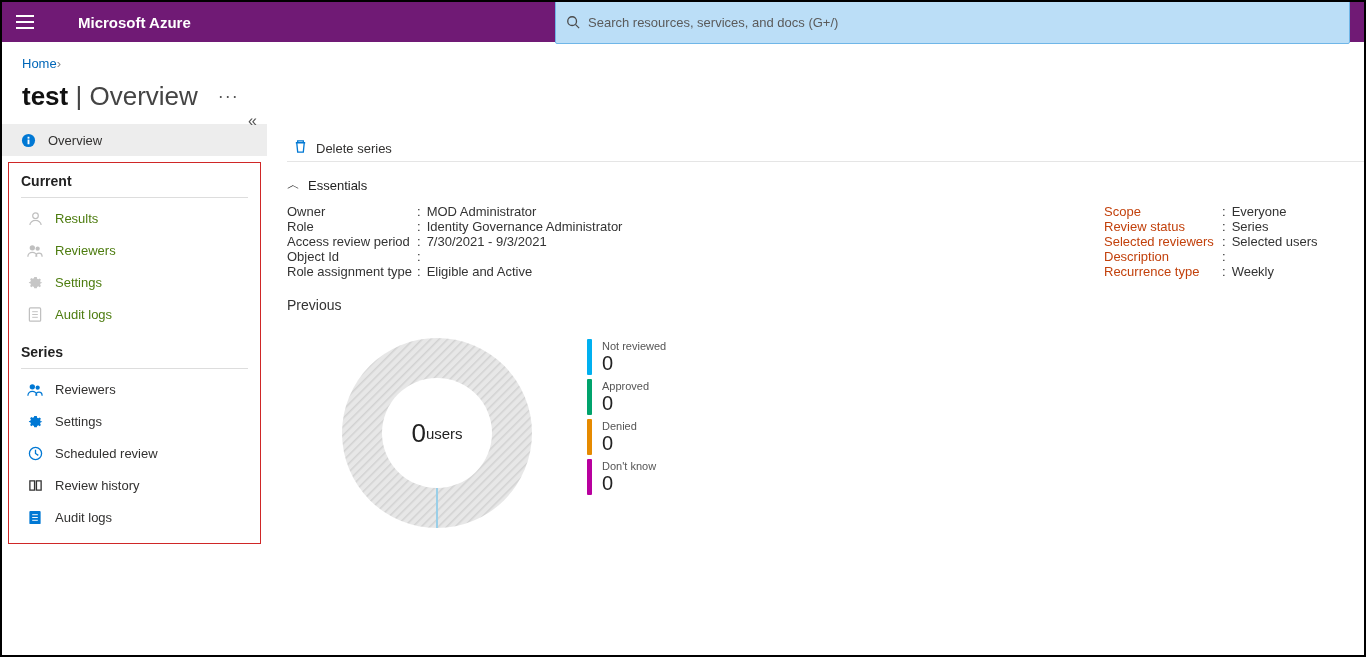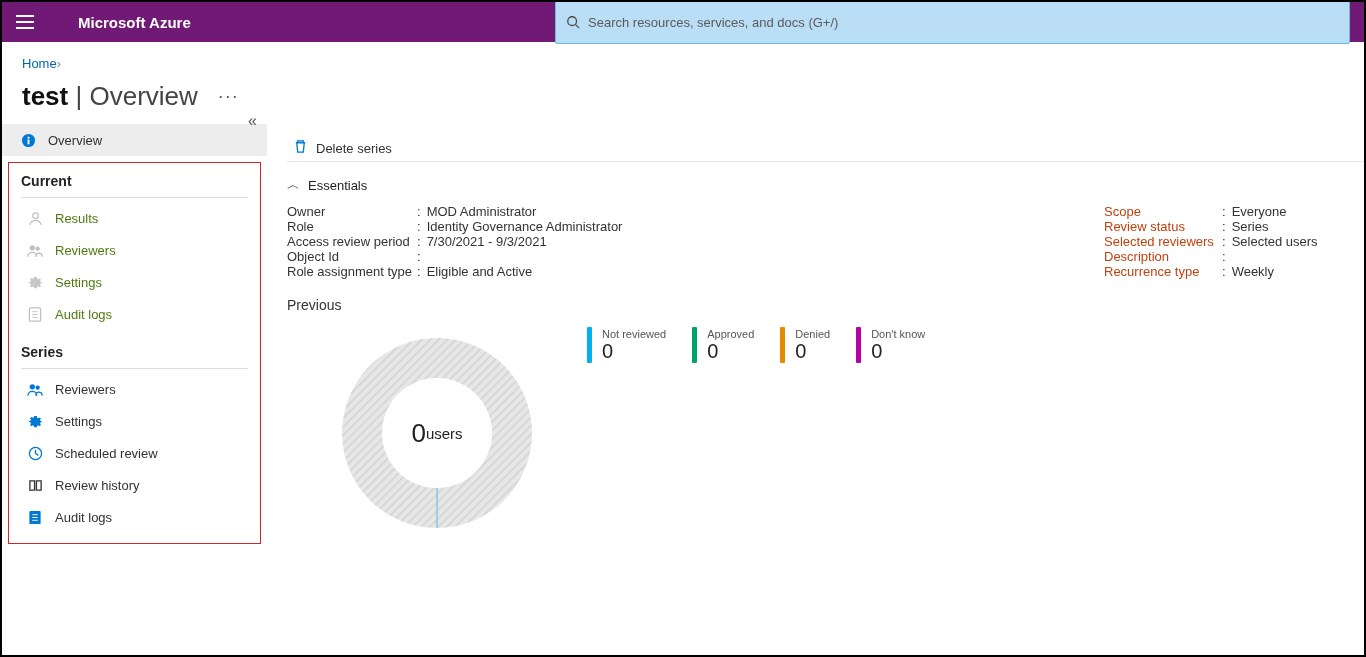--- a/index.html
+++ b/index.html
@@ -41,21 +41,21 @@
 .ess-col.right{width:260px}
 .ess-row{display:flex;font-size:13px;color:#333}
 .ess-col.left .ess-row .lbl{width:130px;color:#333}
 .ess-col.right .ess-row .lbl{width:118px;color:#c2410c}
 .ess-row .colon{margin-right:6px;color:#333}
 .prev-h{font-size:14px;color:#333;margin:8px 0 10px}
 .viz{display:flex;gap:40px;align-items:flex-start;padding-left:40px}
 .donut-wrap{position:relative;width:220px;height:220px}
 .donut-center{position:absolute;inset:0;display:flex;align-items:center;justify-content:center;font-size:15px;color:#222}
 .donut-center .big{font-size:26px;font-weight:500}
-.legend{display:flex;flex-direction:row;gap:26px;margin-top:4px}
+.legend{display:flex;flex-direction:column;gap:4px;margin-top:16px}
 .leg-row{display:flex;align-items:center;gap:10px}
 .bar{width:5px;height:36px;border-radius:1px}
 .leg-txt{display:flex;flex-direction:column}
 .leg-txt .small{font-size:11px;color:#555}
 .leg-txt .val{font-size:20px;color:#222}
 </style>
 </head>
 <body>
 
 <div class="topbar">

